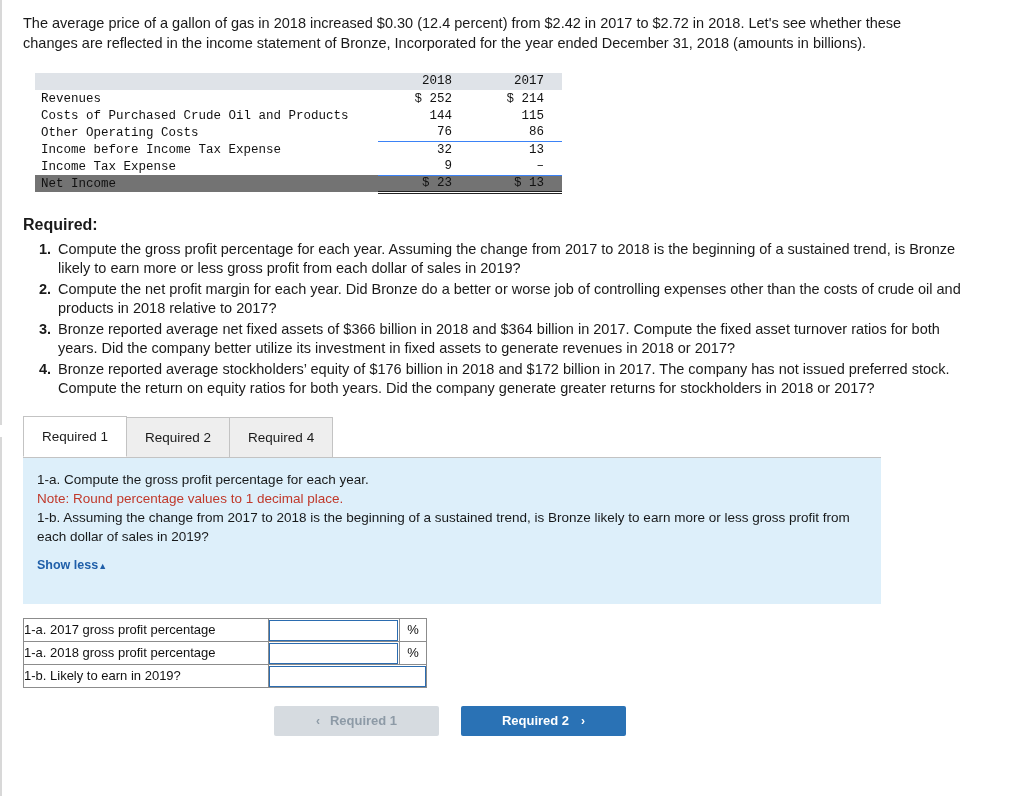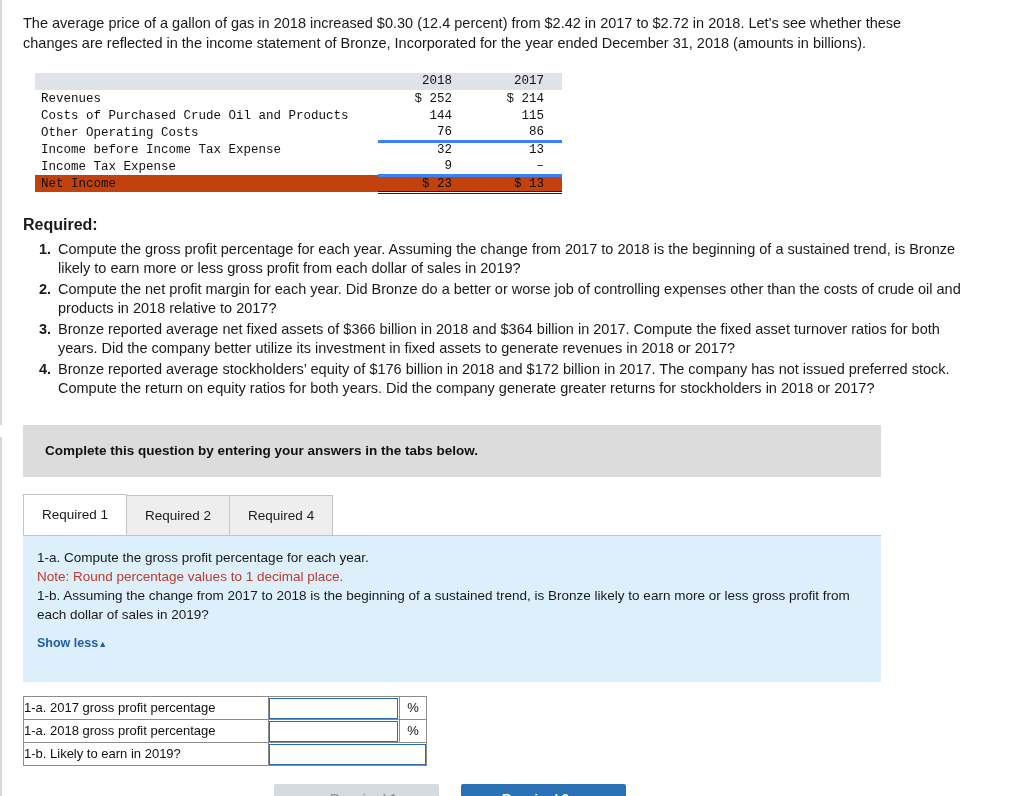--- a/index.html
+++ b/index.html
@@ -54,23 +54,23 @@
   .fin-table td, .fin-table th { padding: 0; font-weight: normal; }
   .fin-head td { background: #dfe3e8; height: 16px; }
   .fin-head .yr {
     text-align: center;
     font-family: "Liberation Mono", monospace;
     font-size: 12.5px;
     padding-bottom: 1px;
   }
   .fin-table .lbl { padding-left: 6px; height: 17px; white-space: nowrap; }
   .fin-table .num { text-align: right; padding-right: 18px; width: 92px; white-space: nowrap; }
-  .row-shade td { background: #c2410c; }
+  .row-shade td { background: #737373; }
   .tb-dbl-num { border-top: 1px solid #222; border-bottom: 3px double #222; }
-  .ul-num { border-bottom: 3px solid #3b82f6; }
+  .ul-num { border-bottom: 1px solid #3b82f6; }
 
   
   .required-hd {
     margin-top: 22px;
     font-size: 16px;
     font-weight: bold;
   }
   ol.req {
     margin: 6px 0 0 0;
     padding-left: 32px;
@@ -270,21 +270,20 @@
     </table>
 
     <div class="required-hd">Required:</div>
     <ol class="req">
       <li>Compute the gross profit percentage for each year. Assuming the change from 2017 to 2018 is the beginning of a sustained trend, is Bronze likely to earn more or less gross profit from each dollar of sales in 2019?</li>
       <li>Compute the net profit margin for each year. Did Bronze do a better or worse job of controlling expenses other than the costs of crude oil and products in 2018 relative to 2017?</li>
       <li>Bronze reported average net fixed assets of $366 billion in 2018 and $364 billion in 2017. Compute the fixed asset turnover ratios for both years. Did the company better utilize its investment in fixed assets to generate revenues in 2018 or 2017?</li>
       <li>Bronze reported average stockholders’ equity of $176 billion in 2018 and $172 billion in 2017. The company has not issued preferred stock. Compute the return on equity ratios for both years. Did the company generate greater returns for stockholders in 2018 or 2017?</li>
     </ol>
 
-    <div class="instr-bar">Complete this question by entering your answers in the tabs below.</div>
 
     <div class="tabs">
       <div class="tab active">Required 1</div>
       <div class="tab">Required 2</div>
       <div class="tab">Required 4</div>
     </div>
 
     <div class="prompt">
       <div>1-a. Compute the gross profit percentage for each year.</div>
       <div class="note">Note: Round percentage values to 1 decimal place.</div>

